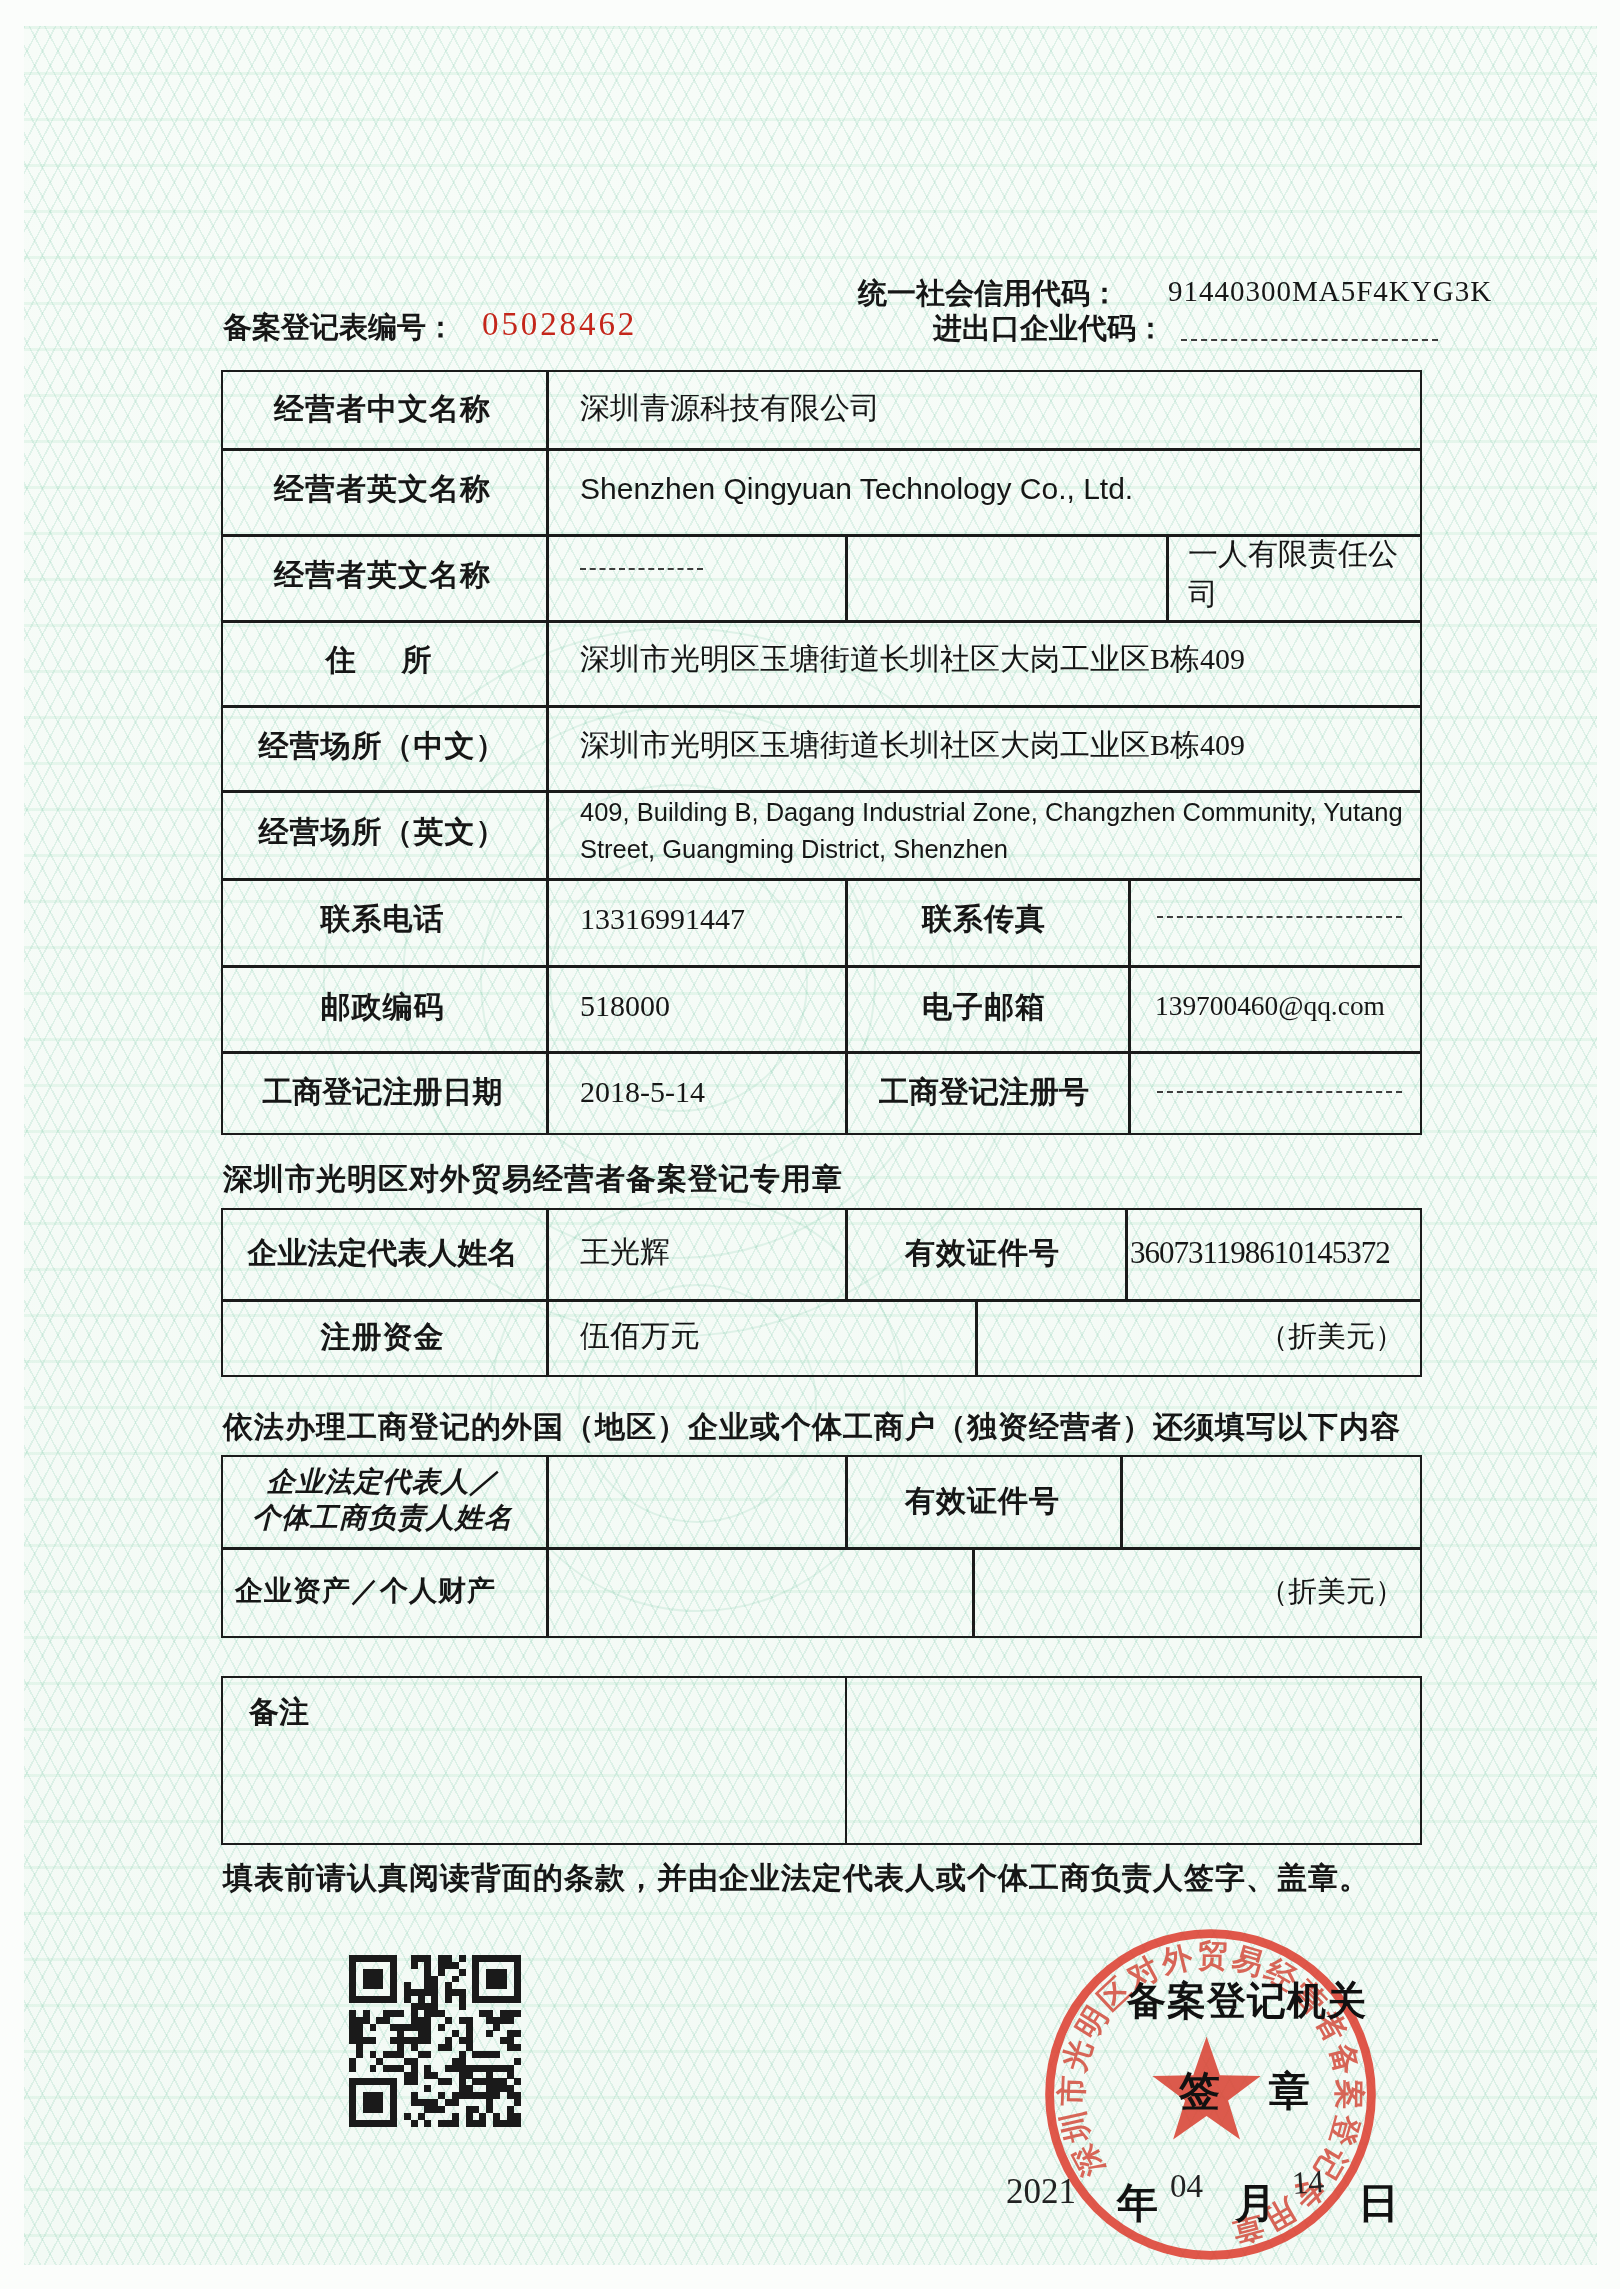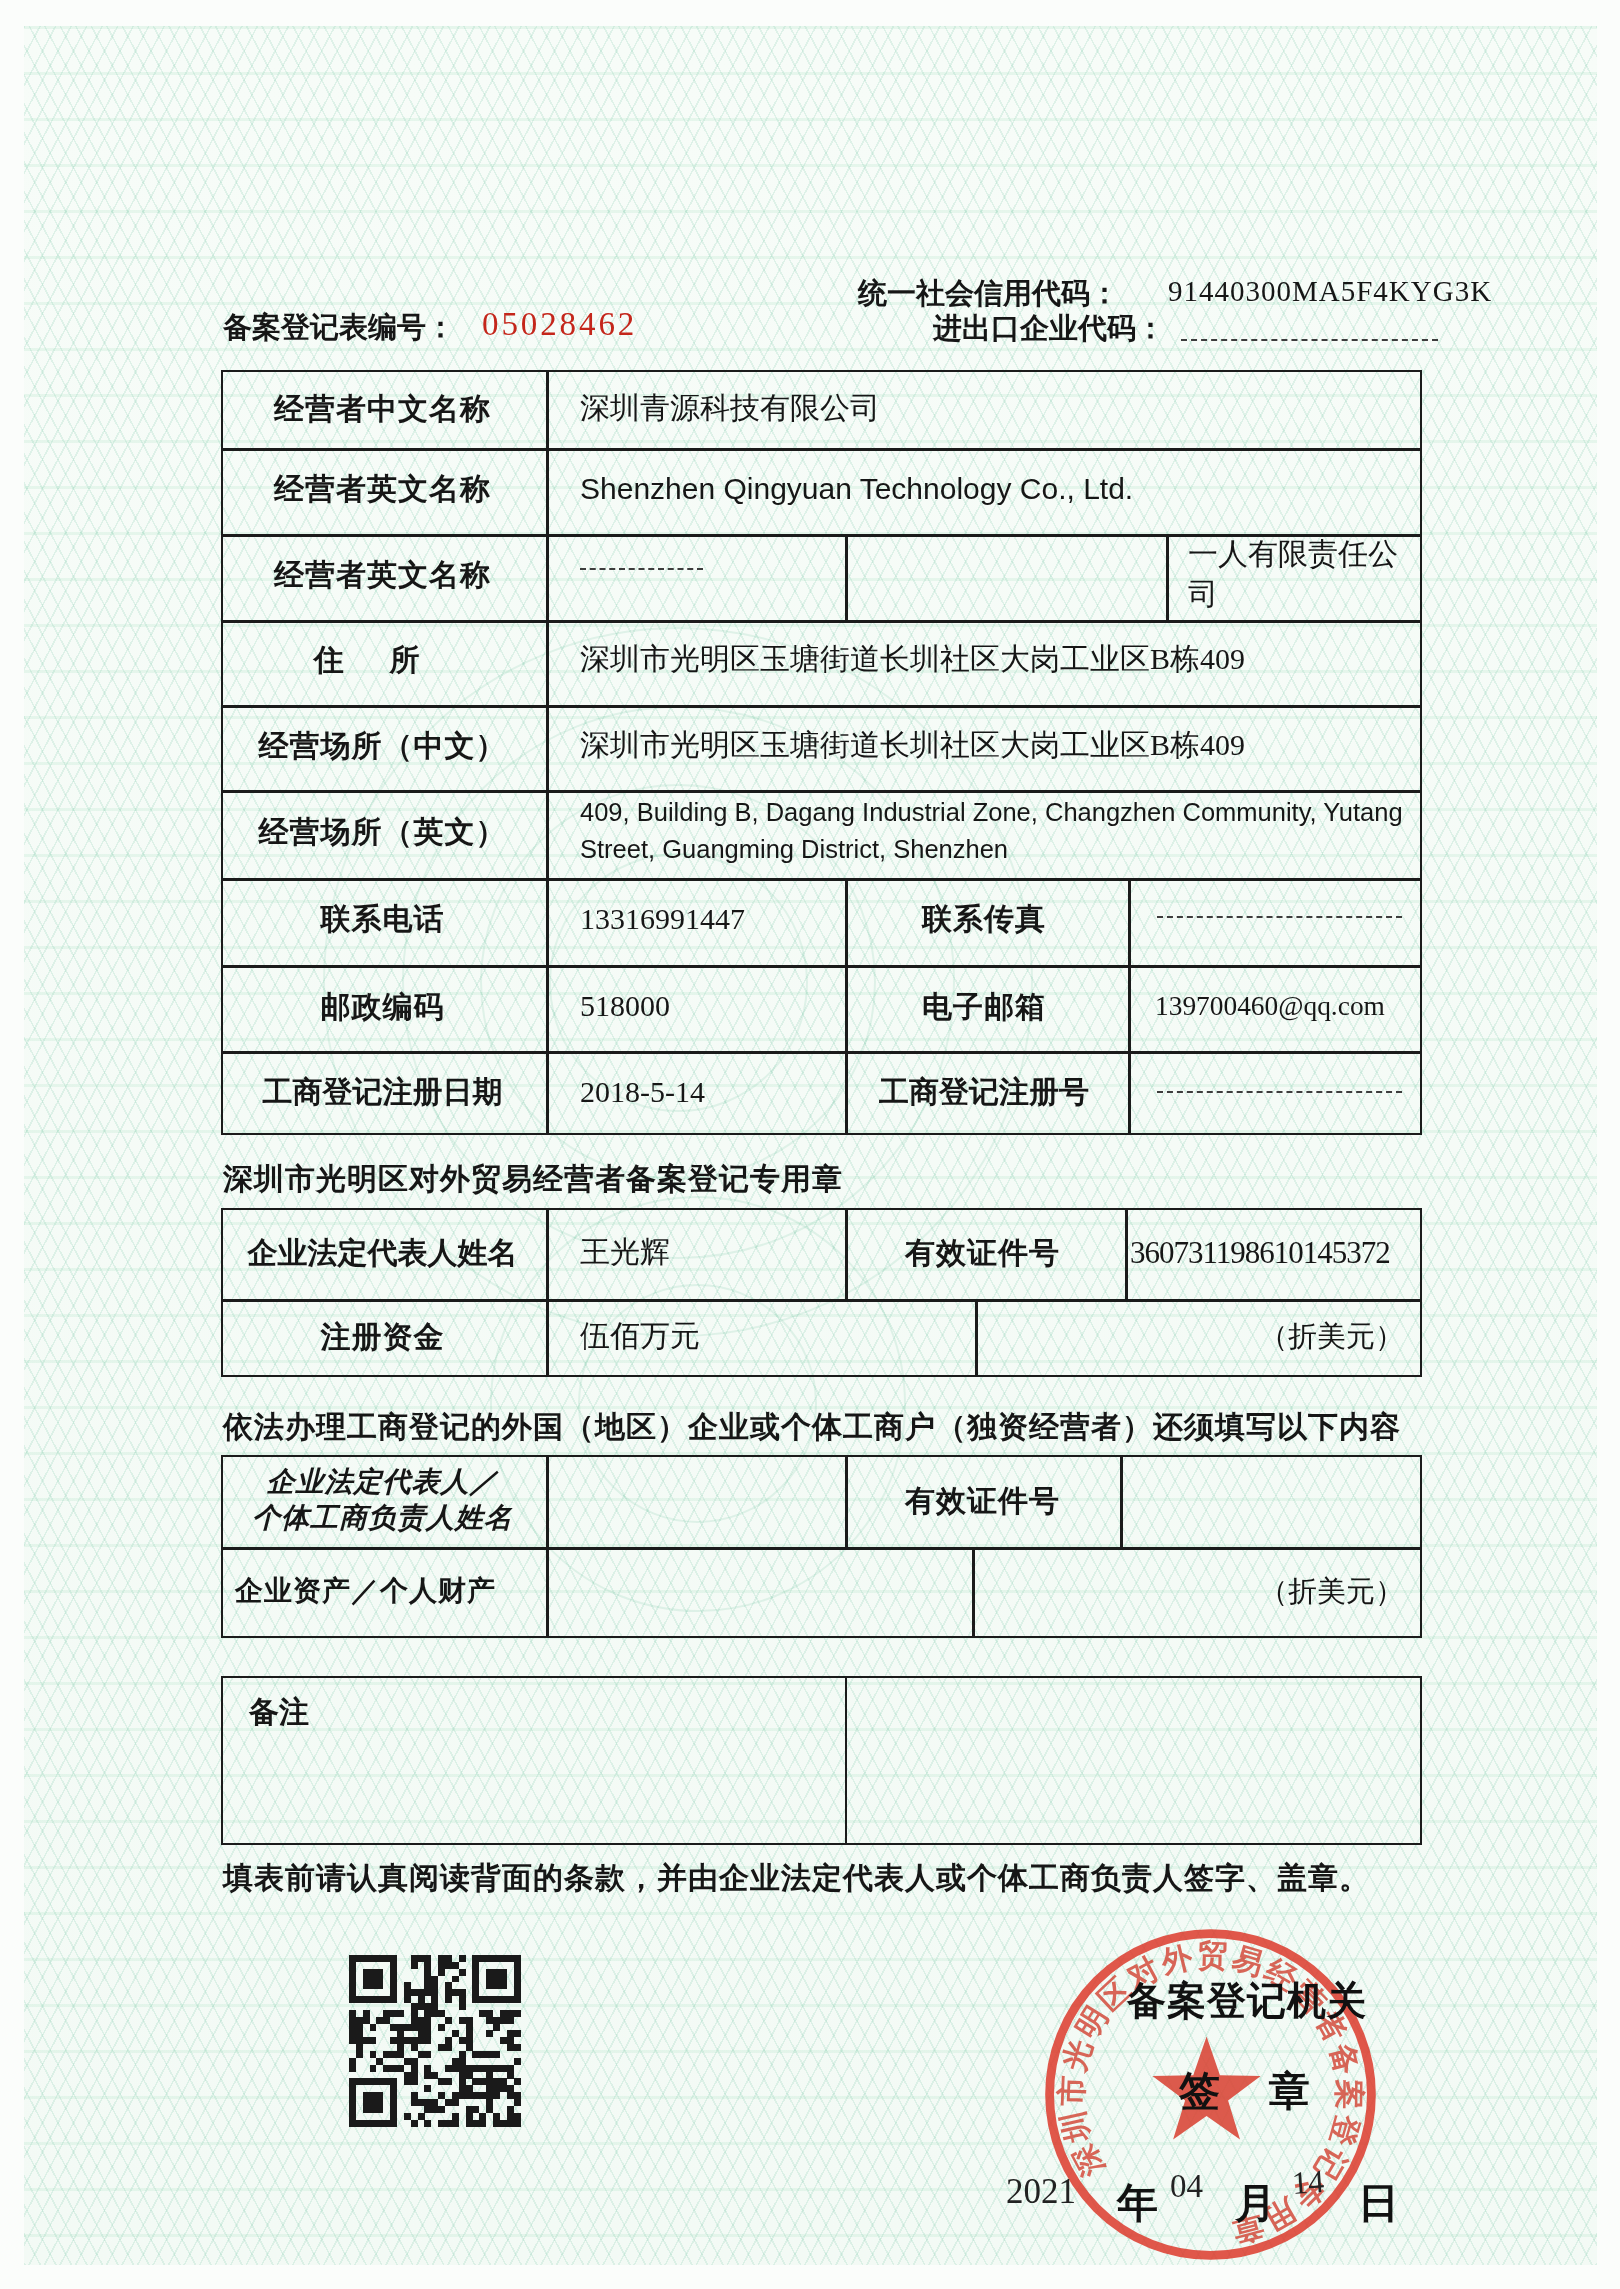--- a/index.html
+++ b/index.html
@@ -73,21 +73,21 @@
   <div class="abs lbl" style="left:221px;top:370px;width:323px;height:76px;">经营者中文名称</div>
   <div class="abs val" style="left:580px;top:370px;width:823px;height:76px;">深圳青源科技有限公司</div>
 
   <div class="abs lbl" style="left:221px;top:446px;width:323px;height:85px;">经营者英文名称</div>
   <div class="abs vsans" style="left:580px;top:446px;width:823px;height:85px;">Shenzhen Qingyuan Technology Co., Ltd.</div>
 
   <div class="abs lbl" style="left:221px;top:531px;width:323px;height:86px;">经营者英文名称</div>
   <div class="abs dashline" style="left:580px;top:567px;width:123px;height:2.9px;border-bottom-width:2px;"></div>
   <div class="abs val" style="left:1188px;top:531px;width:225px;height:86px;line-height:1.35;">一人有限责任公司</div>
 
-  <div class="abs lbl" style="left:209px;top:617px;width:323px;height:85px;letter-spacing:7.8px;">住　所</div>
+  <div class="abs lbl" style="left:221px;top:617px;width:323px;height:85px;letter-spacing:7.8px;">住　所</div>
   <div class="abs val" style="left:580px;top:617px;width:823px;height:85px;">深圳市光明区玉塘街道长圳社区大岗工业区B栋409</div>
 
   <div class="abs lbl" style="left:221px;top:703px;width:323px;height:84px;">经营场所（中文）</div>
   <div class="abs val" style="left:580px;top:703px;width:823px;height:84px;">深圳市光明区玉塘街道长圳社区大岗工业区B栋409</div>
 
   <div class="abs lbl" style="left:221px;top:787px;width:323px;height:88px;">经营场所（英文）</div>
   <div class="abs vsans" style="left:580px;top:787px;width:843px;height:88px;font-size:25.5px;line-height:1.45;">409, Building B, Dagang Industrial Zone, Changzhen Community, Yutang Street, Guangming District, Shenzhen</div>
 
   <div class="abs lbl" style="left:221px;top:875px;width:323px;height:87px;">联系电话</div>
   <div class="abs val" style="left:580px;top:875px;width:255px;height:87px;">13316991447</div>

